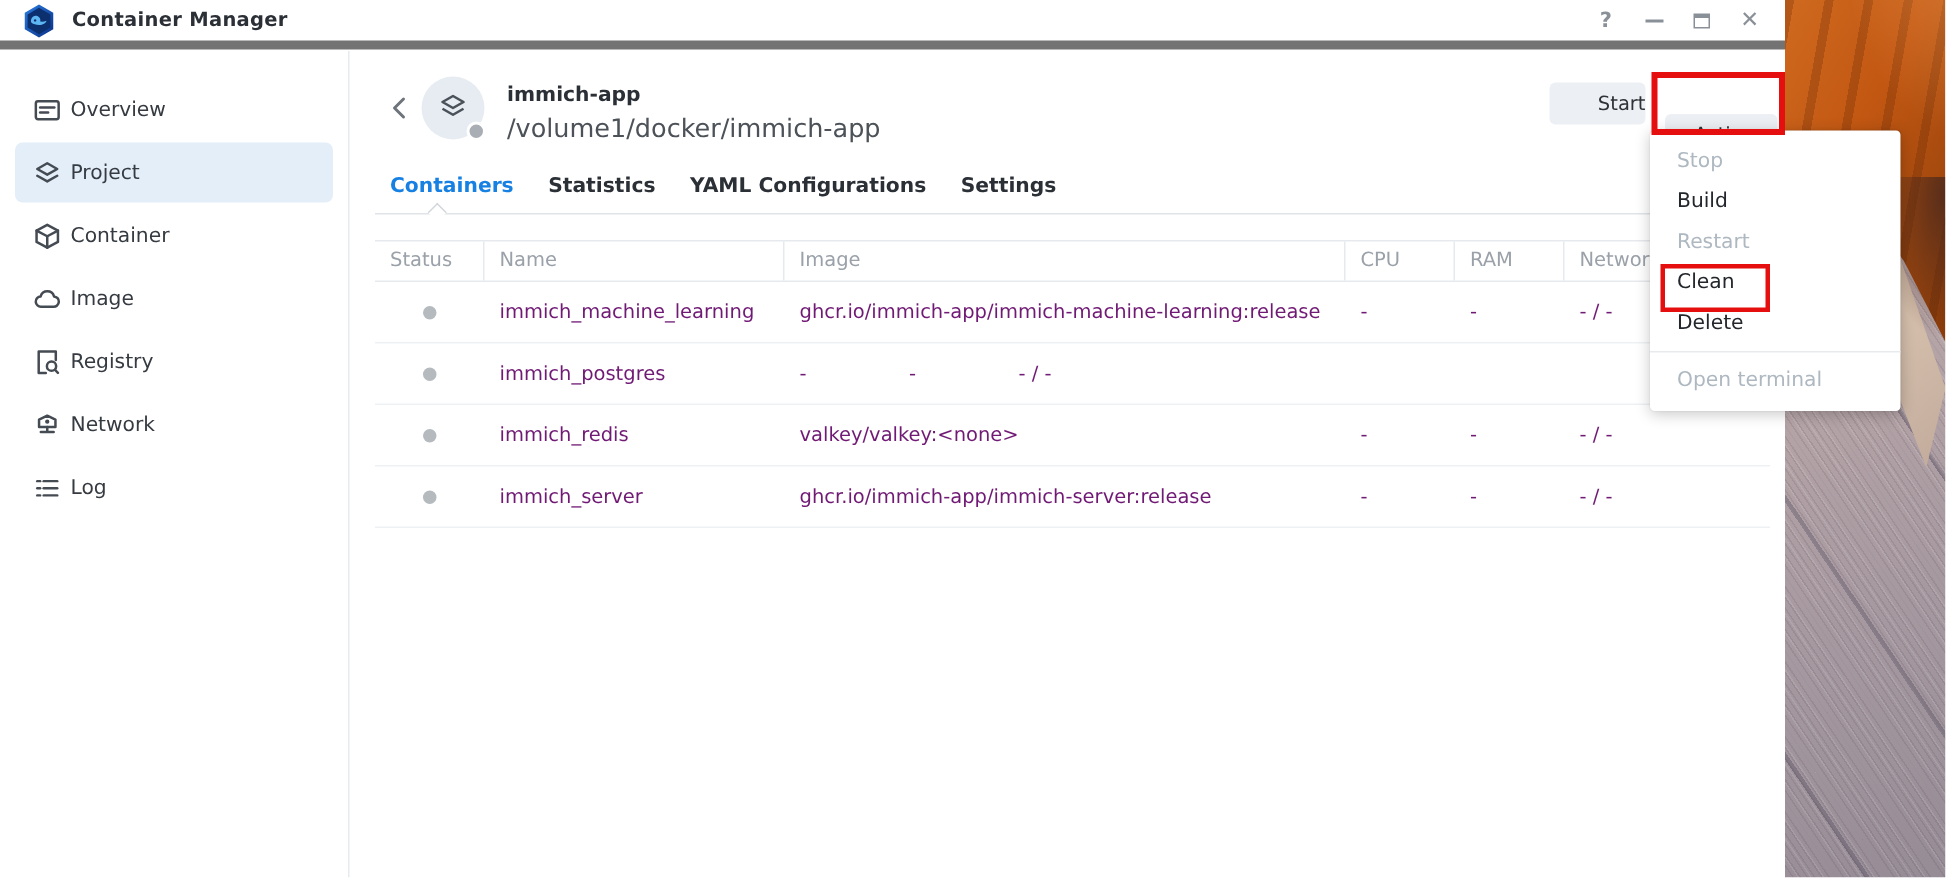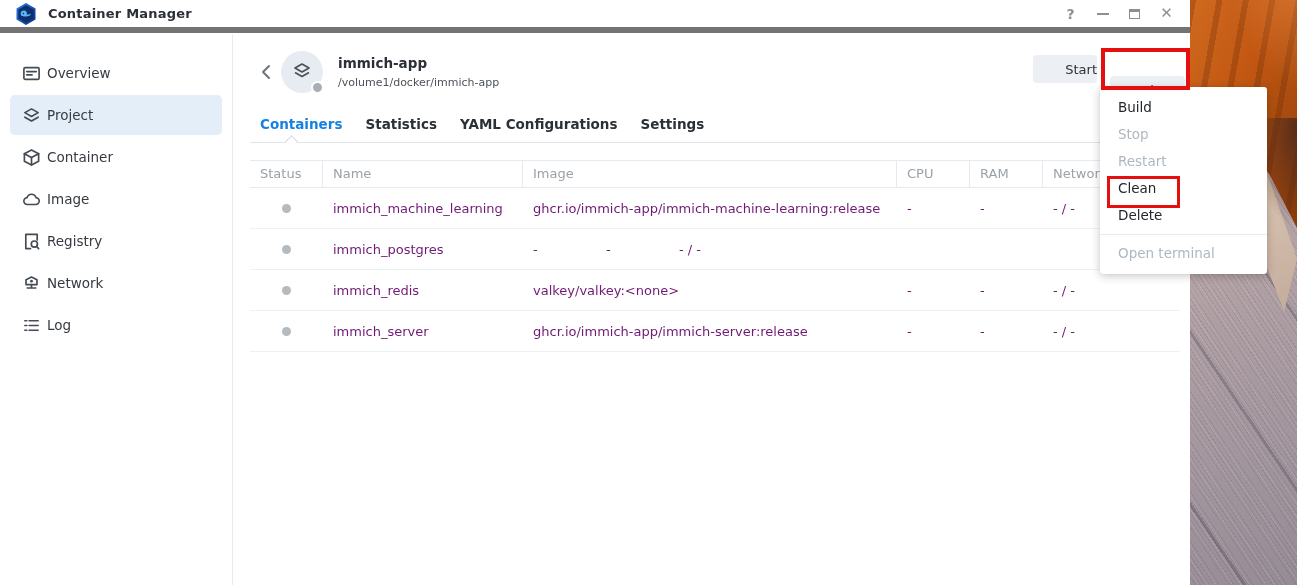--- a/index.html
+++ b/index.html
@@ -55,21 +55,21 @@
   
   .back-btn { position:absolute; left:255px; top:59px; width:22px; height:26px; display:flex;
     align-items:center; justify-content:center; cursor:pointer; }
   .back-btn svg { width:12px; height:16px; stroke:#6e747c; stroke-width:2; fill:none; stroke-linecap:round; stroke-linejoin:round; }
   .proj-avatar { position:absolute; left:281px; top:51px; width:42px; height:42px; border-radius:50%;
     background:#e7ecf2; display:flex; align-items:center; justify-content:center; }
   .proj-avatar svg { width:24px; height:24px; stroke:#4a5158; stroke-width:1.7; fill:none; stroke-linejoin:round; }
   .proj-badge { position:absolute; left:311px; top:81px; width:13px; height:13px; border-radius:50%;
     background:#a9aeb4; border:2px solid #fff; }
   .proj-name { position:absolute; left:338px; top:55px; font-size:13.5px; font-weight:bold; color:#2b2f36; }
-  .proj-path { position:absolute; left:338px; top:76px; font-size:11px; color:#4c5258; }
+  .proj-path { position:absolute; left:338px; top:76px; font-size:17px; color:#4c5258; }
 
   .btn { position:absolute; height:28px; border-radius:4px; background:#eceff3; color:#2f3338;
     font-size:13px; display:flex; align-items:center; justify-content:flex-end; cursor:pointer; gap:7px; }
   .btn-start { left:1033px; top:55px; width:64px; }
   .btn-action { left:1110px; top:55px; width:75px;margin-top:21px; }
   .caret-down { width:0; height:0; border-left:4px solid transparent; border-right:4px solid transparent;
     border-top:5px solid #43474d; display:inline-block; margin-top:2px; }
 
   
   .tabs { position:absolute; left:260px; top:116px; display:flex; gap:23px; }
@@ -315,22 +315,22 @@
     <div class="td c-image">ghcr.io/immich-app/immich-server:release</div>
     <div class="td c-cpu">-</div>
     <div class="td c-ram">-</div>
     <div class="td c-net">- / -</div>
   </div>
 </div>
 
   </div>
 
   <div class="dropdown" id="dropdown">
+      <div class="menu-item disabled">Stop</div>
       <div class="menu-item">Build</div>
-      <div class="menu-item disabled">Stop</div>
       <div class="menu-item disabled">Restart</div>
       <div class="menu-item">Clean</div>
       <div class="menu-item">Delete</div>
       <div class="menu-sep"></div>
       <div class="menu-item disabled">Open terminal</div>
     </div>
 
   <div class="annotation annot-action"></div>
   <div class="annotation annot-clean"></div>
 

